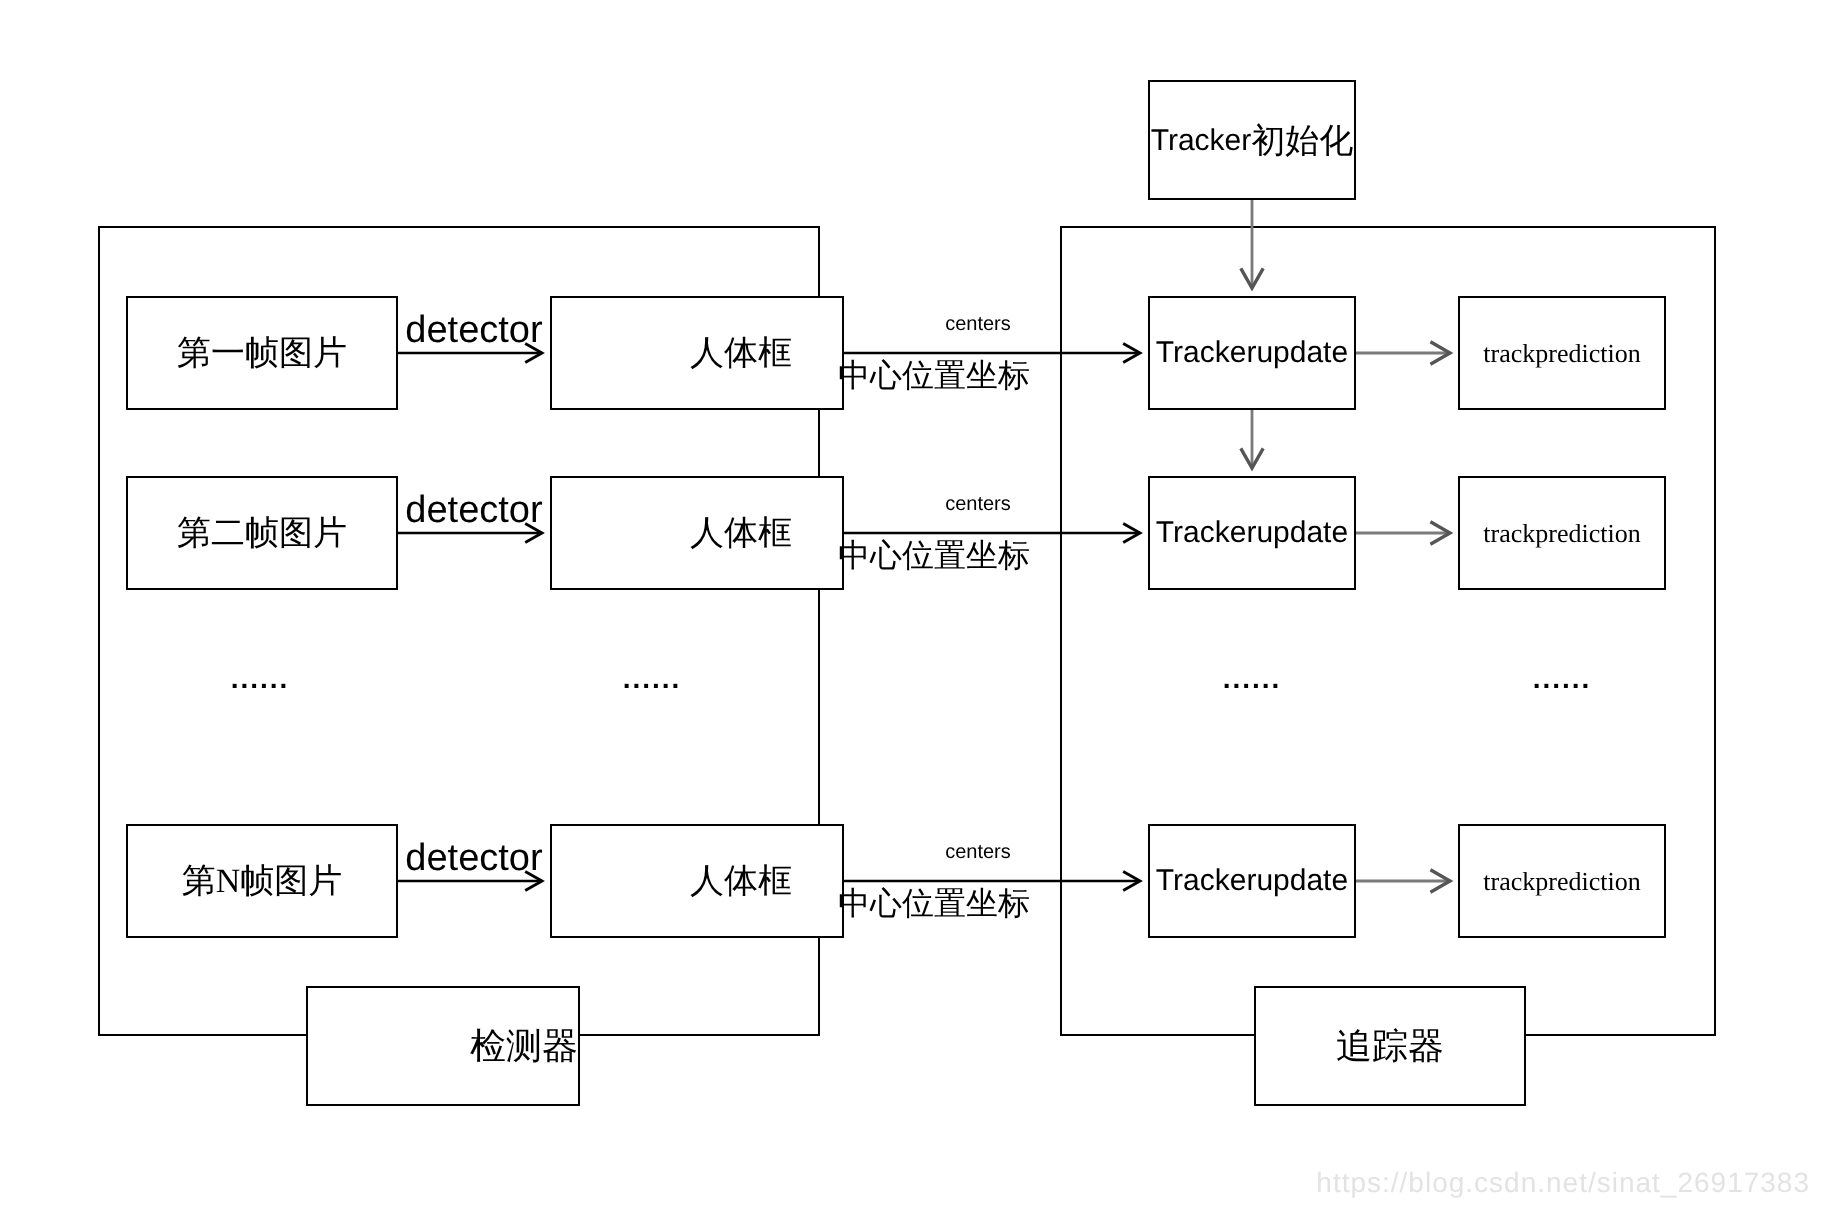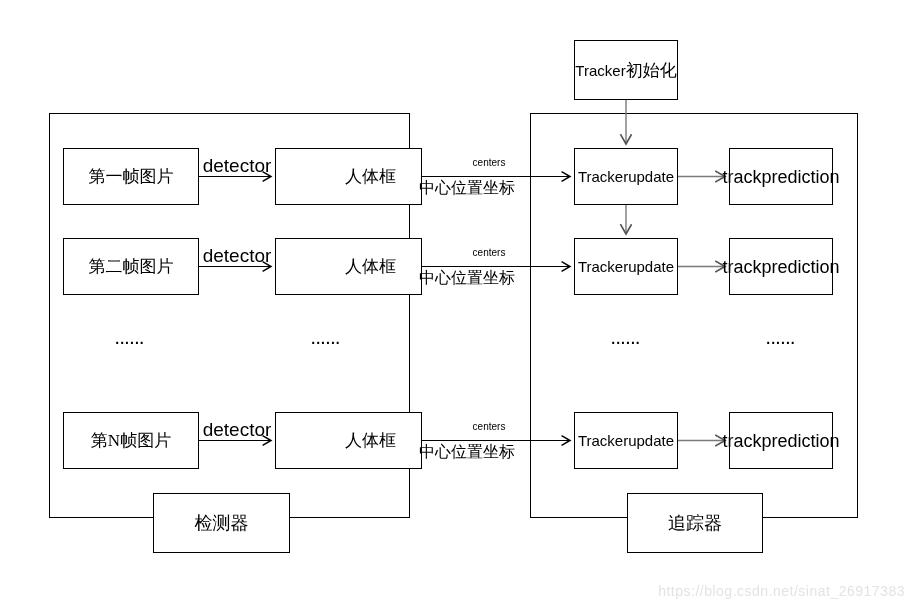--- a/index.html
+++ b/index.html
@@ -16,31 +16,31 @@
   
   .box{
     position:absolute;height:55px;background:#fff;border:1px solid #000;z-index:3;
     display:flex;flex-direction:row;align-items:center;justify-content:center;
     text-align:center;line-height:22px;
   }
   .r1{top:148px;} .r2{top:238px;} .rN{top:412px;}
   .frame-box{left:63px;width:134px;font-family:"Liberation Serif",serif;font-size:17px;}
   .body-box{left:275px;width:101px;font-family:"Liberation Serif",serif;font-size:17px;padding-left:44px;}
   .update-box{left:574px;width:102px;font-size:15px;}
-  .pred-box{left:729px;width:102px;font-size:18px;}
+  .pred-box{left:729px;width:102px;font-size:13px;font-family:Liberation Serif, serif;}
   #init-box{left:574px;top:40px;width:102px;height:58px;line-height:23px;}
   #init-box .en{font-size:15px;}
   #init-box .cn{font-family:"Liberation Serif",serif;font-size:17px;}
   
   .bottom-label{
     position:absolute;top:493px;height:58px;background:#fff;border:1px solid #000;z-index:3;
     display:flex;align-items:center;justify-content:center;
     font-family:"Liberation Serif",serif;font-size:18px;
   }
-  #detector-label-box{left:153px;width:135px;}
+  #detector-label-box{left:153px;width:135px;justify-content:flex-end;}
   #tracker-label-box{left:627px;width:134px;}
   
   .lbl{position:absolute;z-index:4;text-align:center;white-space:nowrap;}
   .det-lbl{left:199px;width:76px;font-size:19px;}
   .det-r1{top:155px;} .det-r2{top:245px;} .det-rN{top:419px;}
   .cent-top{left:427px;width:124px;font-size:10px;}
   .ct-r1{top:157px;} .ct-r2{top:247px;} .ct-rN{top:421px;}
   .cent-bot{left:401px;width:132px;font-family:"Liberation Serif",serif;font-size:16px;}
   .cb-r1{top:178px;} .cb-r2{top:268px;} .cb-rN{top:442px;}
   

